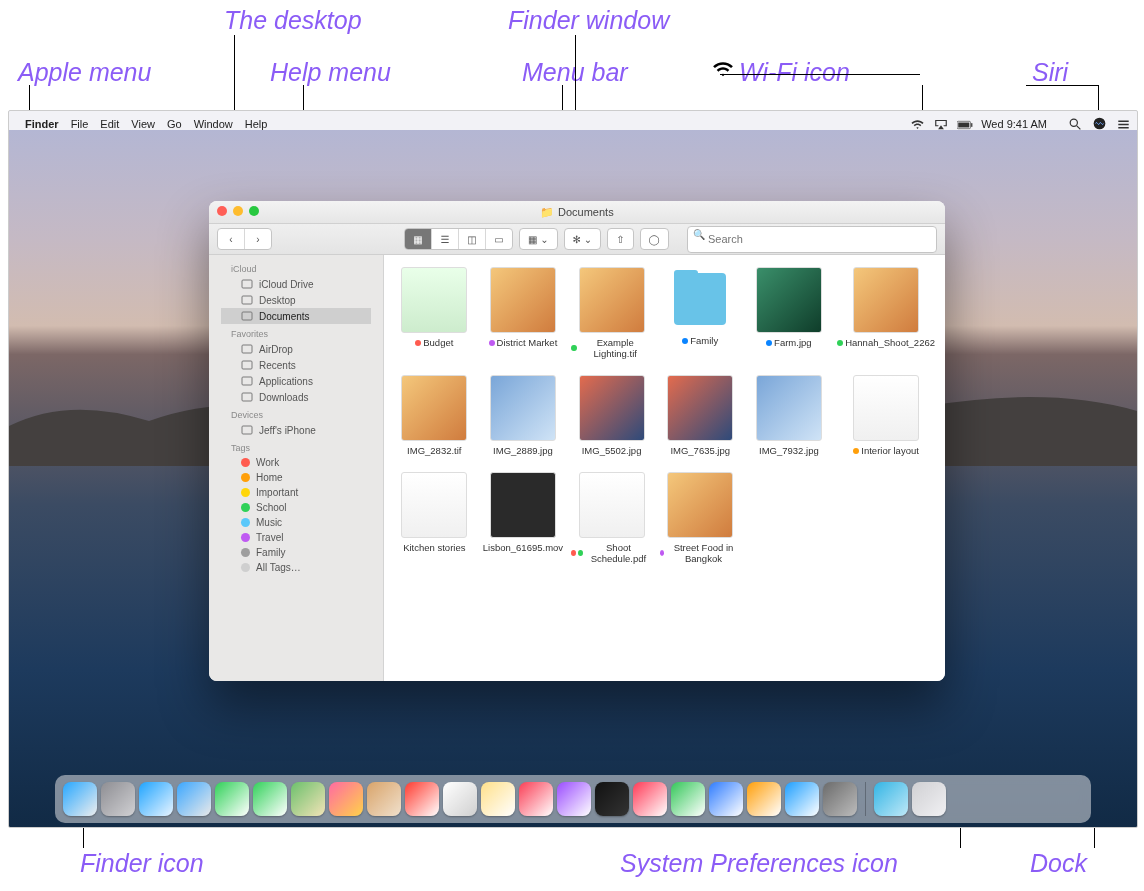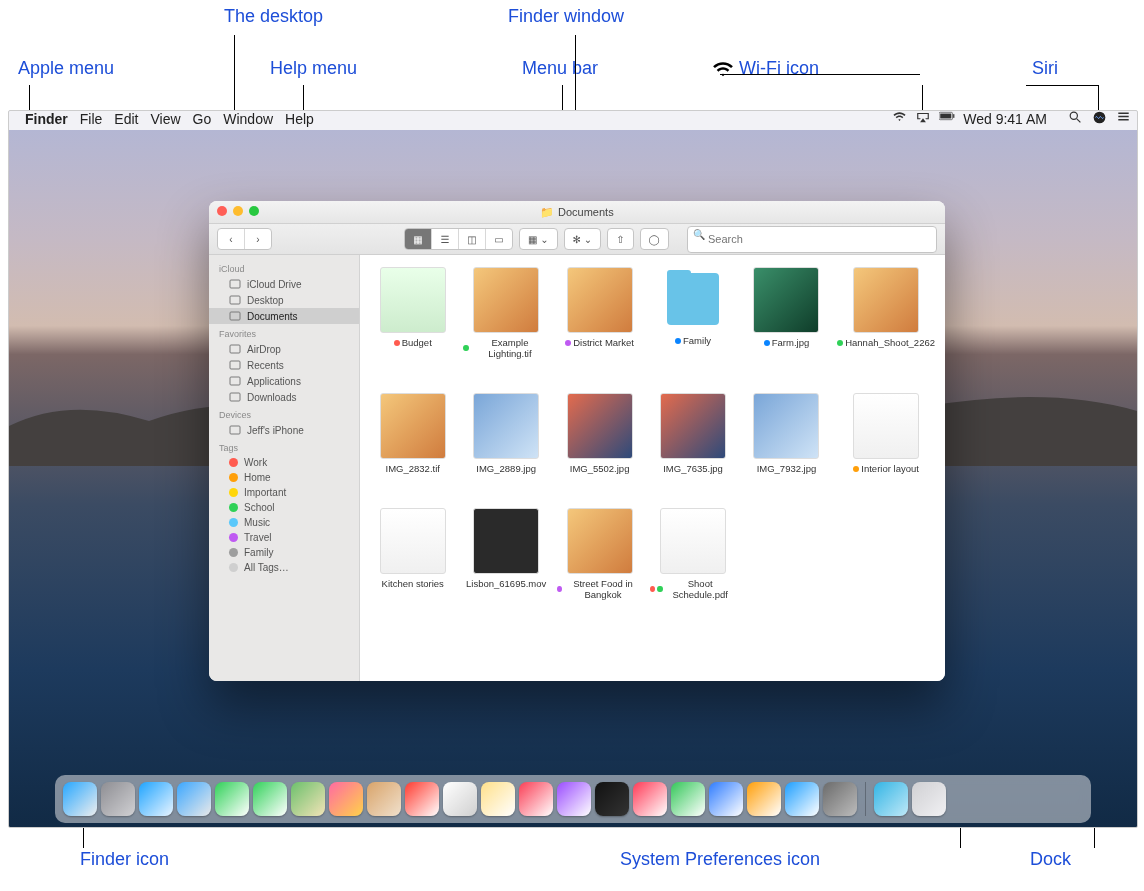--- a/index.html
+++ b/index.html
@@ -1,20 +1,20 @@
 <!DOCTYPE html>
 <html><head>
 <meta charset="utf-8">
 <style>
   html,body{margin:0;padding:0;width:1144px;height:891px;font-family:-apple-system,"Helvetica Neue",Arial,sans-serif;background:#fff;overflow:hidden;}
-  .callout{position:absolute;font-size:18px;color:#1d4ed8;white-space:nowrap;}
+  .callout{position:absolute;font-size:25px;color:#8b5cf6;white-space:nowrap;font-style:italic;}
   .leader{position:absolute;width:1px;background:#000;}
   .desktop-area{position:absolute;left:8px;top:110px;width:1128px;height:716px;border:1px solid #ccc;border-radius:2px;overflow:hidden;background:linear-gradient(to bottom,#b1b6d6 0%,#c5b9c4 18%,#d2bcb0 30%,#7c6766 34%,#3b4b63 55%,#1d3a5d 78%,#112a45 100%);}
   
-  .menubar{position:absolute;left:0;top:0;right:0;height:19px;background:rgba(245,245,247,.96);display:flex;align-items:flex-start;font-size:14px;color:#222;padding:0 6px;}
+  .menubar{position:absolute;left:0;top:0;right:0;height:19px;background:rgba(245,245,247,.96);display:flex;align-items:flex-end;font-size:11px;color:#222;padding:0 6px;}
   .menubar .mi{margin-right:12px;cursor:default;}
   .menubar .bold{font-weight:700;}
   .menubar .spacer{flex:1;}
   .status-icn{width:16px;display:flex;justify-content:center;align-items:center;margin-left:8px;}
   .apple-logo{font-size:13px;margin-right:10px;}
   
   .finder{position:absolute;left:200px;top:90px;width:736px;height:480px;border-radius:8px;box-shadow:0 25px 50px rgba(0,0,0,.45);overflow:hidden;background:#f6f6f6;}
   .titlebar{height:22px;background:linear-gradient(#f3f3f3,#e6e6e6);display:flex;align-items:center;justify-content:center;position:relative;font-size:11px;color:#444;border-bottom:1px solid #d0d0d0;}
   .traffic{position:absolute;left:8px;top:5px;display:flex;gap:6px;}
   .traffic span{width:10px;height:10px;border-radius:50%;}
@@ -23,28 +23,28 @@
   .btngrp{display:flex;border:1px solid #c5c5c5;border-radius:4px;overflow:hidden;height:20px;background:#fff;}
   .btngrp span{width:26px;display:flex;align-items:center;justify-content:center;border-right:1px solid #d8d8d8;font-size:10px;color:#555;}
   .btngrp span:last-child{border-right:none;}
   .btngrp .active{background:#777;color:#fff;}
   .sbtn{border:1px solid #c5c5c5;border-radius:4px;height:20px;background:#fff;display:flex;align-items:center;justify-content:center;padding:0 8px;font-size:10px;color:#555;}
   .search{flex:1;max-width:250px;margin-left:auto;}
   .search input{width:100%;height:27px;border:1px solid #c5c5c5;border-radius:4px;background:#fff;font-size:11px;padding:0 6px 0 20px;box-sizing:border-box;}
   .search{position:relative;}
   .search::before{content:"🔍";position:absolute;left:6px;top:3px;font-size:10px;color:#888;}
   .fbody{display:flex;height:calc(100% - 52px);}  
-  .sidebar{width:150px;background:#e9e8e7;border-right:1px solid #d3d3d3;font-size:10px;color:#555;overflow:auto;padding:4px 0;}
+  .sidebar{width:150px;background:#e9e8e7;border-right:1px solid #d3d3d3;font-size:10px;color:#555;overflow:auto;padding:4px 12px;}
   .shdr{text-transform:none;color:#8a8a8a;font-size:9px;padding:5px 10px 2px;}
   .srow{padding:2px 10px 2px 20px;display:flex;align-items:center;gap:6px;cursor:default;position:relative;}
   .srow.sel{background:#cfcfcf;color:#222;}
   .sicon{width:12px;height:12px;display:inline-block;}
   .tagdot{width:9px;height:9px;border-radius:50%;display:inline-block;}
   .content{flex:1;background:#fff;overflow:auto;padding:12px 10px;}
-  .grid{display:grid;grid-template-columns:repeat(6,1fr);gap:34px 8px;}
+  .grid{display:grid;grid-template-columns:repeat(6,1fr);gap:16px 8px;}
   .item{display:flex;flex-direction:column;align-items:center;font-size:9.5px;color:#333;text-align:center;}
   .thumb{width:64px;height:64px;border:1px solid #ddd;border-radius:3px;background:#eee;margin-bottom:4px;position:relative;overflow:hidden;}
   .thumb.folder{border:none;background:none;}
   .thumb.folder::before{content:"";position:absolute;inset:6px;background:#68c3e8;border-radius:4px;}
   .thumb.folder::after{content:"";position:absolute;left:6px;top:3px;width:24px;height:8px;background:#68c3e8;border-radius:3px 3px 0 0;}
   .tagline{display:flex;gap:2px;align-items:center;justify-content:center;}
   .tagline .d{width:6px;height:6px;border-radius:50%;}
   
   .dock{position:absolute;left:46px;right:46px;bottom:4px;height:48px;background:rgba(220,222,226,.55);border-radius:10px;backdrop-filter:blur(6px);display:flex;align-items:center;padding:0 8px;gap:4px;}
   .dicon{width:34px;height:34px;border-radius:8px;background:#8aa;box-shadow:0 1px 2px rgba(0,0,0,.3);flex:0 0 34px;}
@@ -263,32 +263,32 @@
             <div class="item">
               <div class="thumb t-sheet"></div>
               <div class="tagline">
                 <span class="d" style="background: rgb(255, 91, 79);"></span>
                 <span>Budget</span>
               </div>
             </div>
             <div class="item">
               <div class="thumb t-photo1"></div>
               <div class="tagline">
+                <span class="d" style="background: rgb(191, 90, 242);"></span>
+                <span>District Market</span>
+              </div>
+            </div>
+            <div class="item">
+              <div class="thumb t-photo1"></div>
+              <div class="tagline">
                 <span class="d" style="background: rgb(48, 209, 88);"></span>
                 <span>Example Lighting.tif</span>
               </div>
             </div>
             <div class="item">
-              <div class="thumb t-photo1"></div>
-              <div class="tagline">
-                <span class="d" style="background: rgb(191, 90, 242);"></span>
-                <span>District Market</span>
-              </div>
-            </div>
-            <div class="item">
               <div class="thumb folder"></div>
               <div class="tagline">
                 <span class="d" style="background: rgb(10, 132, 255);"></span>
                 <span>Family</span>
               </div>
             </div>
             <div class="item">
               <div class="thumb t-photo4"></div>
               <div class="tagline">
                 <span class="d" style="background: rgb(10, 132, 255);"></span>
@@ -342,35 +342,35 @@
             <div class="item">
               <div class="thumb t-doc"></div>
               <div class="tagline">
                 <span>Kitchen stories</span>
               </div>
             </div>
             <div class="item">
               <div class="thumb t-dark"></div>
               <div class="tagline">
                 <span>Lisbon_61695.mov</span>
-              </div>
-            </div>
-            <div class="item">
-              <div class="thumb t-photo1"></div>
-              <div class="tagline">
-                <span class="d" style="background: rgb(191, 90, 242);"></span>
-                <span>Street Food in Bangkok</span>
               </div>
             </div>
             <div class="item">
               <div class="thumb t-doc"></div>
               <div class="tagline">
                 <span class="d" style="background: rgb(255, 91, 79);"></span>
                 <span class="d" style="background: rgb(48, 209, 88);"></span>
                 <span>Shoot Schedule.pdf</span>
+              </div>
+            </div>
+            <div class="item">
+              <div class="thumb t-photo1"></div>
+              <div class="tagline">
+                <span class="d" style="background: rgb(191, 90, 242);"></span>
+                <span>Street Food in Bangkok</span>
               </div>
             </div>
           </div>
       </div>
     </div>
   </div>
 
   <div class="dock" id="dock">
       <div class="dicon" title="Finder" style="background: linear-gradient(135deg, rgb(39, 167, 255), rgb(238, 238, 238));"></div>
       <div class="dicon" title="Launchpad" style="background: linear-gradient(135deg, rgb(142, 142, 147), rgb(208, 208, 211));"></div>

